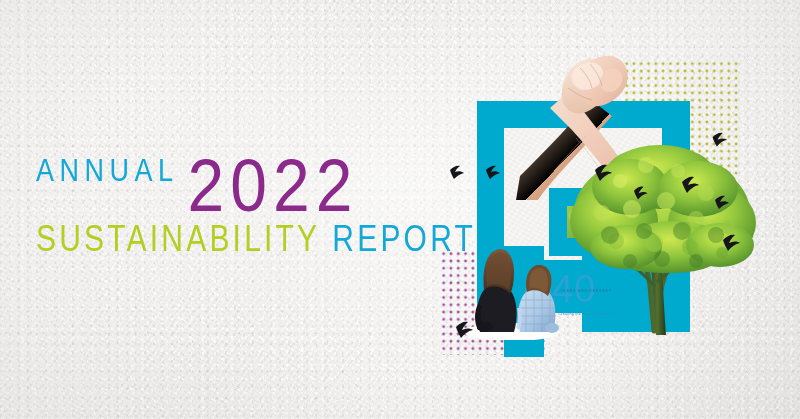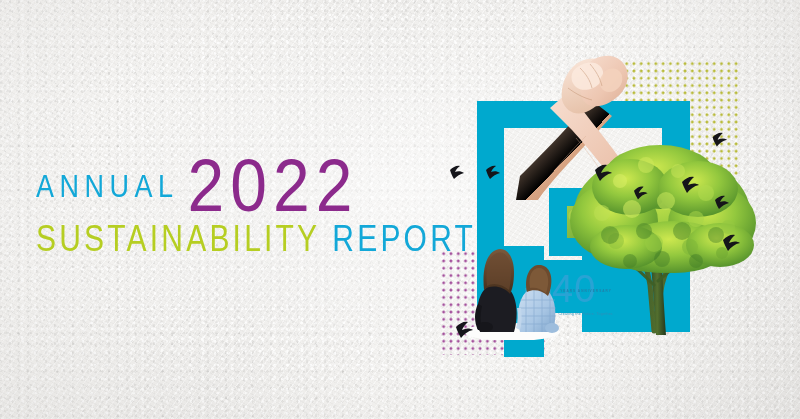--- a/index.html
+++ b/index.html
@@ -40,21 +40,21 @@
   }
   #vignette {
     position:absolute; inset:0;
     background:radial-gradient(ellipse at 50% 45%, rgba(255,255,255,.55) 0%, rgba(255,255,255,0) 55%, rgba(190,188,185,.22) 100%);
   }
 
   
   #title-block {
     position:absolute; left:36px; top:158px; width:400px;
   }
-  .line1 { display:flex; align-items:center; white-space:nowrap; }
+  .line1 { display:flex; align-items:flex-start; white-space:nowrap; }
   .w-annual {
     font-size:27px; letter-spacing:5.5px; font-weight:400;
     color:#13A8D8; font-family:"Liberation Sans", sans-serif;
     transform:scaleY(1.18); transform-origin:bottom left; display:inline-block;
   }
   .w-year {
     font-size:66px; letter-spacing:6px; font-weight:400;
     color:#8C2A8C; margin-left:9px; line-height:.95;
     transform:scaleY(1.12); transform-origin:bottom left; display:inline-block;
   }

